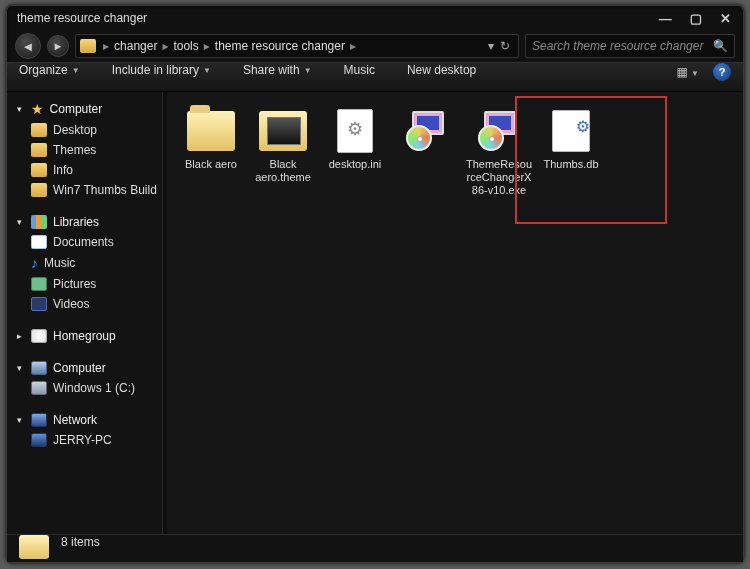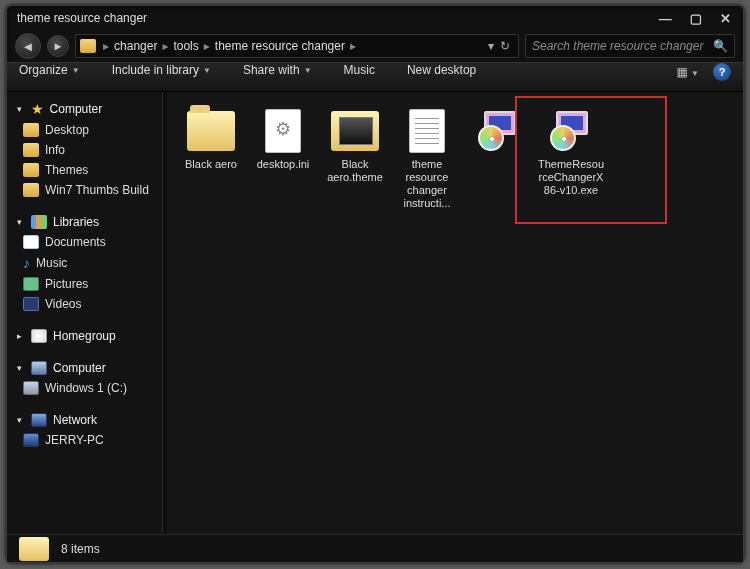--- a/index.html
+++ b/index.html
@@ -22,21 +22,21 @@
 .toolbar { height:30px; background:linear-gradient(#252525,#151515); border-top:1px solid #333; border-bottom:1px solid #000; display:flex; align-items:flex-start; padding:0 12px; color:#ddd; font-size:12px; gap:32px; }
 .toolbar .dropdn { display:flex; align-items:center; gap:4px; cursor:pointer; }
 .toolbar .caret { font-size:8px; color:#aaa; }
 .toolbar .right { margin-left:auto; display:flex; align-items:center; gap:14px; color:#bbb; }
 .toolbar .help { width:18px;height:18px;border-radius:50%;background:radial-gradient(circle at 40% 35%,#3b7bd6,#123a6d);display:flex;align-items:center;justify-content:center;color:#fff;font-weight:bold;font-size:11px;}
 .body { display:flex; height:calc(100% - 24px - 32px - 30px - 28px); }
 .sidebar { width:156px; background:#131313; border-right:1px solid #2a2a2a; padding:6px 0; overflow:hidden; }
 .sidebar .group { margin-bottom:12px; }
 .sidebar .head { display:flex; align-items:center; gap:6px; color:#eee; font-size:12px; padding:3px 10px; cursor:pointer; }
 .sidebar .head .exp { color:#ddd; font-size:9px; width:8px; }
-.sidebar .item { display:flex; align-items:center; gap:6px; color:#ddd; font-size:12px; padding:3px 6px 3px 16px; cursor:pointer; white-space:nowrap; overflow:hidden; }
+.sidebar .item { display:flex; align-items:center; gap:6px; color:#ddd; font-size:12px; padding:3px 6px 3px 24px; cursor:pointer; white-space:nowrap; overflow:hidden; }
 .sb-ico { width:16px; height:14px; flex-shrink:0; border-radius:2px; }
 .ico-star { color:#f7c648; font-size:14px; }
 .ico-folder { background:linear-gradient(#f5d77a,#d9a93f); }
 .ico-lib { background:linear-gradient(90deg,#5aa0e8 0 30%,#e89f3a 30% 60%,#6cd07a 60% 100%); }
 .ico-doc { background:#fff; border:1px solid #a9c5e8;}
 .ico-music { color:#4a9eea; font-size:14px; }
 .ico-pic { background:#6cbf8c; border:1px solid #3e7f58;}
 .ico-vid { background:#2a3a6a; border:1px solid #516fb5;}
 .ico-hg { background:radial-gradient(circle,#fff,#ddd); border:1px solid #aaa;}
 .ico-comp { background:linear-gradient(#b8cfe8,#5a7aa8); border:1px solid #406090;}
@@ -59,21 +59,21 @@
 .page.lines::before{content:"";position:absolute;top:8px;left:5px;right:5px;height:26px;background:repeating-linear-gradient(#999 0 1px,transparent 1px 5px);}
 .page.docx::before{content:"";position:absolute;top:6px;left:5px;right:5px;height:22px;background:repeating-linear-gradient(#999 0 1px,transparent 1px 5px);}
 .page.docx::after{content:"DOCX";position:absolute;bottom:3px;left:0;right:0;text-align:center;font-size:6px;font-weight:bold;color:#555;}
 .exe-ico{width:42px;height:40px;position:relative;}
 .exe-ico .mon{position:absolute;top:0;left:6px;width:32px;height:24px;background:#e6a8d0;border:2px solid #dcdcdc;border-radius:2px;}
 .exe-ico .mon::after{content:"";position:absolute;inset:3px;background:#3a4cc0;}
 .exe-ico .cd{position:absolute;bottom:0;left:0;width:26px;height:26px;border-radius:50%;background:conic-gradient(#e8d060,#e87a50,#7ad0e8,#90e870,#e8d060);border:2px solid #f0f0f0;}
 .exe-ico .cd::after{content:"";position:absolute;top:9px;left:9px;width:4px;height:4px;border-radius:50%;background:#fff;border:1px solid #aaa;}
 .db-ico{width:38px;height:42px;background:#fff;border:1px solid #bbb;border-radius:2px;position:relative;}
 .db-ico::after{content:"⚙";position:absolute;top:6px;right:-4px;width:20px;height:20px;font-size:16px;color:#4070c0;}
-.status { height:28px; background:#121212; border-top:1px solid #2a2a2a; display:flex; align-items:center; padding:0 12px; color:#ddd; font-size:12px; gap:12px;}
+.status { height:28px; background:#121212; border-top:1px solid #2a2a2a; display:flex; align-items:flex-start; padding:0 12px; color:#ddd; font-size:12px; gap:12px;}
 .status .fico{width:30px;height:24px;background:linear-gradient(#fef2b8,#e3c161);border-radius:3px;}
 </style>
 </head>
 <body>
 
 <div class="wrap">
 
   <div class="titlebar">
     <span class="title">theme resource changer</span>
     <div class="winbtns">
@@ -134,25 +134,25 @@
             <span class="exp">▾</span>
             <span class="ico-star">★</span>
             <span>Computer</span>
           </div>
         <div class="item">
             <span class="sb-ico ico-folder"></span>
             <span>Desktop</span>
           </div>
         <div class="item">
             <span class="sb-ico ico-folder"></span>
+            <span>Themes</span>
+          </div>
+        <div class="item">
+            <span class="sb-ico ico-folder"></span>
             <span>Info</span>
-          </div>
-        <div class="item">
-            <span class="sb-ico ico-folder"></span>
-            <span>Themes</span>
           </div>
         <div class="item">
             <span class="sb-ico ico-folder"></span>
             <span>Win7 Thumbs Build</span>
           </div>
       </div>
       <div class="group">
         <div class="head">
             <span class="exp">▾</span>
             <span class="sb-ico ico-lib"></span>
@@ -210,53 +210,53 @@
     <div class="content">
       <div class="files" id="files">
           <div class="file">
             <div class="thumb">
               <div class="folder-glyph"></div>
             </div>
             <div class="label">Black aero</div>
           </div>
           <div class="file">
             <div class="thumb">
+              <div class="folder-filled"></div>
+            </div>
+            <div class="label">Black aero.theme</div>
+          </div>
+          <div class="file">
+            <div class="thumb">
               <div class="page gear"></div>
             </div>
             <div class="label">desktop.ini</div>
-          </div>
-          <div class="file">
-            <div class="thumb">
-              <div class="folder-filled"></div>
-            </div>
-            <div class="label">Black aero.theme</div>
-          </div>
-          <div class="file">
-            <div class="thumb">
-              <div class="page lines"></div>
-            </div>
-            <div class="label">theme resource changer instructi...</div>
           </div>
           <div class="file">
             <div class="thumb">
               <div class="exe-ico">
                 <div class="mon"></div>
                 <div class="cd"></div>
               </div>
             </div>
           </div>
           <div class="file">
             <div class="thumb">
               <div class="exe-ico">
                 <div class="mon"></div>
                 <div class="cd"></div>
               </div>
             </div>
             <div class="label">ThemeResourceChangerX86-v10.exe</div>
           </div>
+          <div class="file">
+            <div class="thumb">
+              <div class="db-ico"></div>
+            </div>
+            <div class="label">Thumbs.db</div>
+          </div>
         </div>
       <div class="hl"></div>
     </div>
   </div>
 
   <div class="status">
     <span class="fico"></span>
     <span>8 items</span>
   </div>
 

